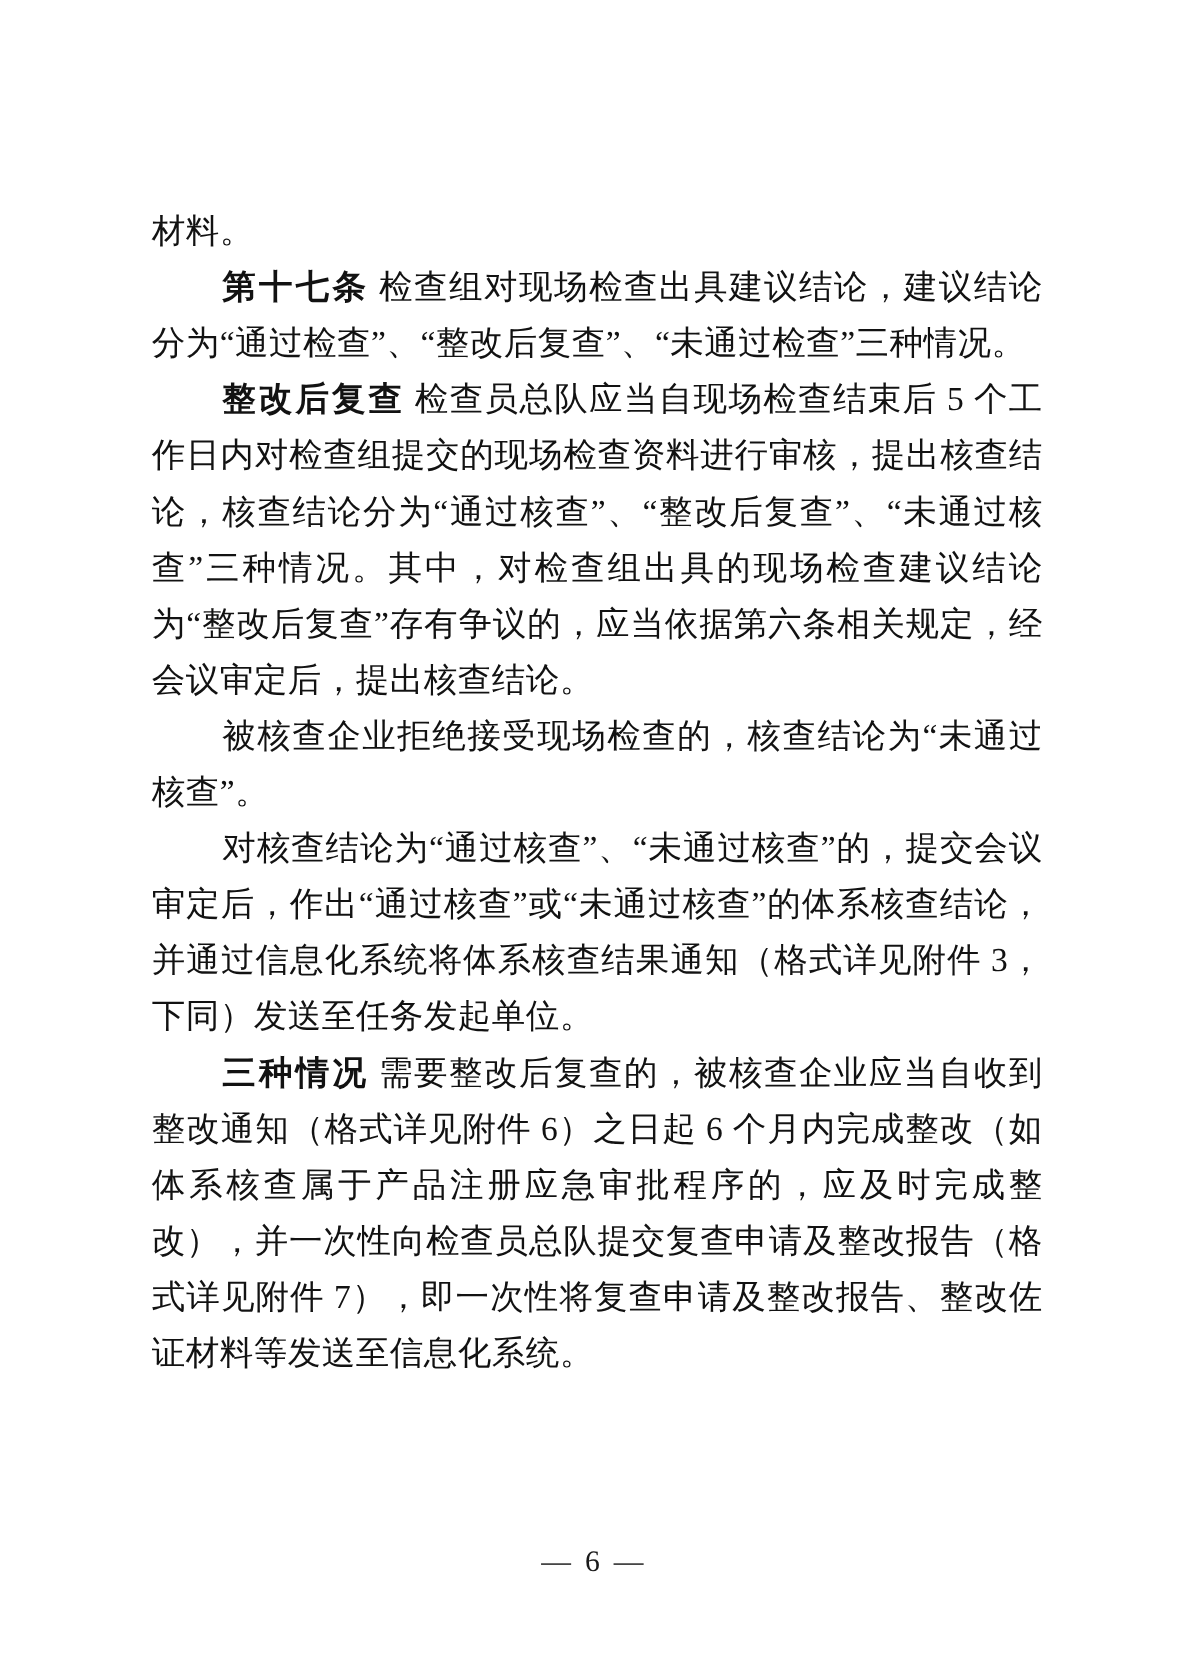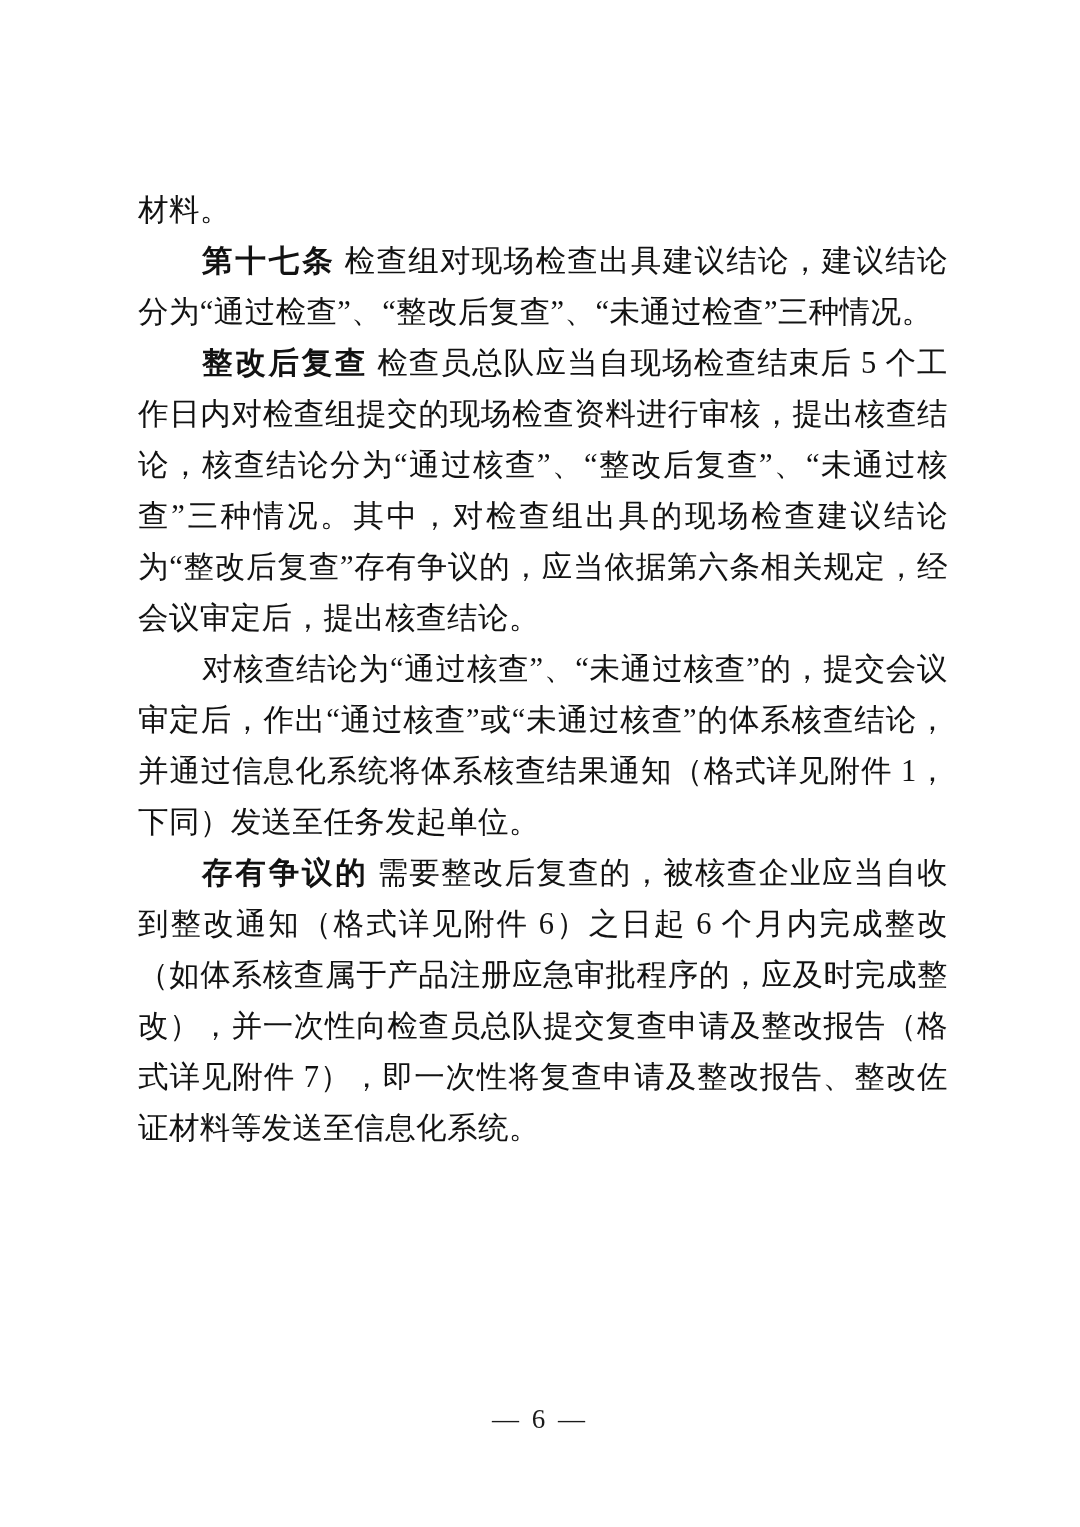--- a/index.html
+++ b/index.html
@@ -67,28 +67,31 @@
     <p class="para indent">
       <span class="arttitle">第十七条</span>
       <span>检查组对现场检查出具建议结论，建议结论分为“通过检查”、“整改后复查”、“未通过检查”三种情况。</span>
     </p>
 
     <p class="para indent">
       <span class="arttitle">整改后复查</span>
       <span>检查员总队应当自现场检查结束后 5 个工作日内对检查组提交的现场检查资料进行审核，提出核查结论，核查结论分为“通过核查”、“整改后复查”、“未通过核查”三种情况。其中，对检查组出具的现场检查建议结论为“整改后复查”存有争议的，应当依据第六条相关规定，经会议审定后，提出核查结论。</span>
     </p>
 
+    <p class="para indent">
+      <span>被核查企业拒绝接受现场检查的，核查结论为“未通过核查”。</span>
+    </p>
 
     <p class="para indent">
-      <span>对核查结论为“通过核查”、“未通过核查”的，提交会议审定后，作出“通过核查”或“未通过核查”的体系核查结论，并通过信息化系统将体系核查结果通知（格式详见附件 1，下同）发送至任务发起单位。</span>
+      <span>对核查结论为“通过核查”、“未通过核查”的，提交会议审定后，作出“通过核查”或“未通过核查”的体系核查结论，并通过信息化系统将体系核查结果通知（格式详见附件 3，下同）发送至任务发起单位。</span>
     </p>
 
 
     <p class="para indent">
-      <span class="arttitle">存有争议的</span>
+      <span class="arttitle">三种情况</span>
       <span>需要整改后复查的，被核查企业应当自收到整改通知（格式详见附件 6）之日起 6 个月内完成整改（如体系核查属于产品注册应急审批程序的，应及时完成整改），并一次性向检查员总队提交复查申请及整改报告（格式详见附件 7），即一次性将复查申请及整改报告、整改佐证材料等发送至信息化系统。</span>
     </p>
 
   </div>
 
   <div class="footer">— 6 —</div>
 
 </div>
 
 </body></html>

